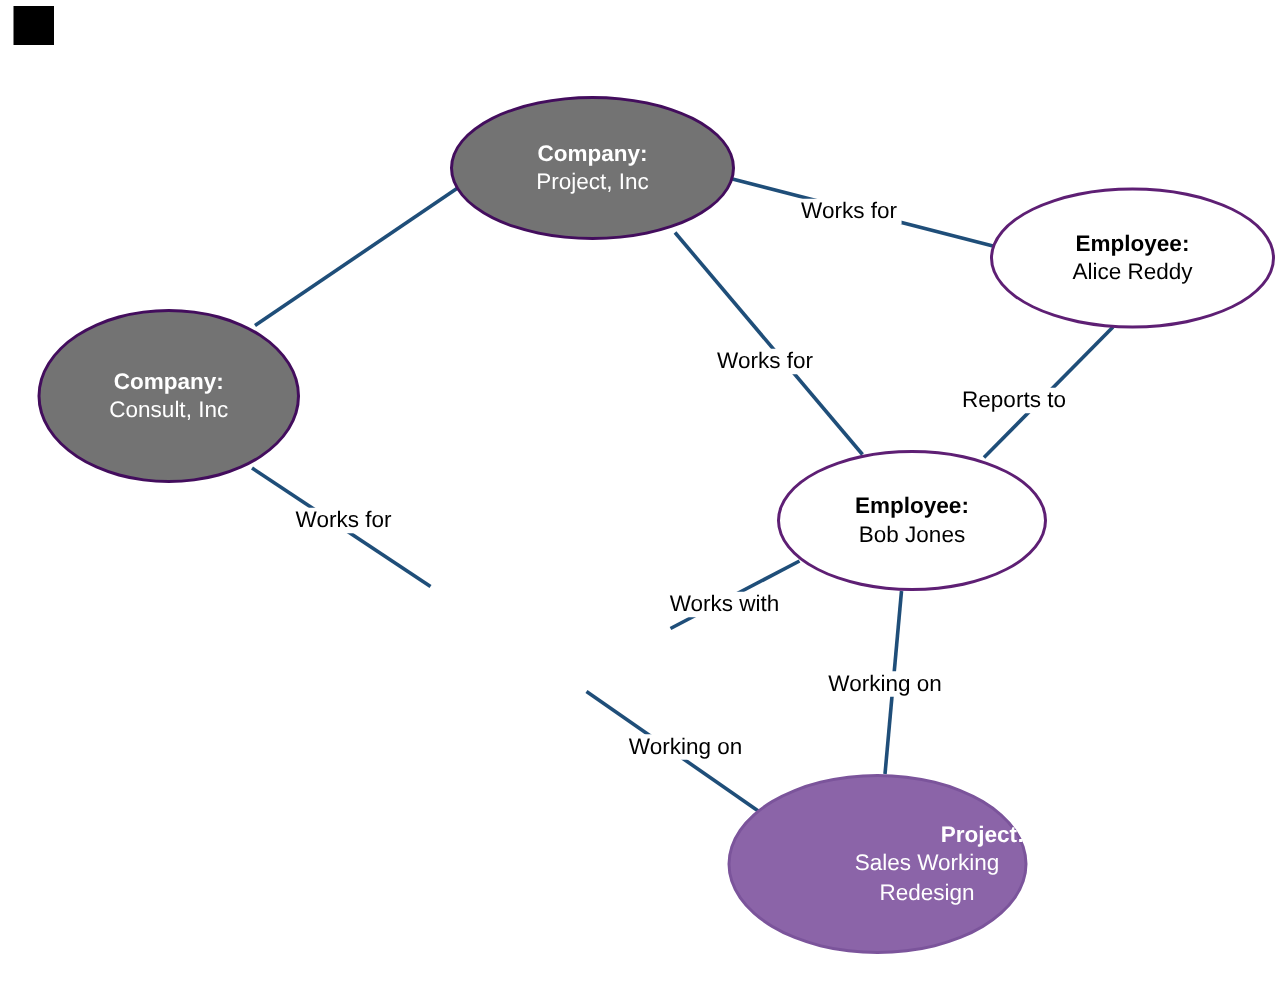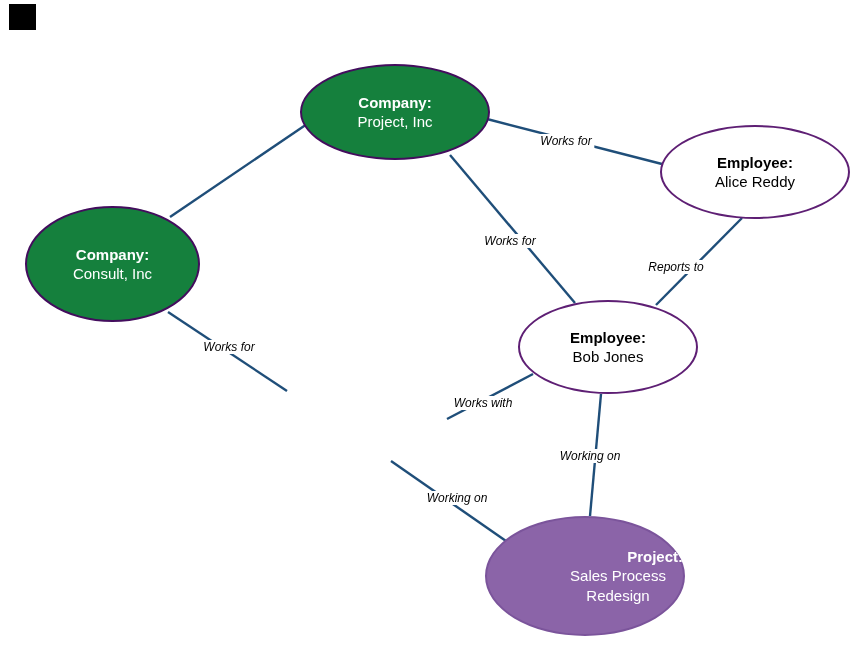--- a/index.html
+++ b/index.html
@@ -38,21 +38,21 @@
     align-items: center;
     justify-content: center;
     text-align: center;
     font-size: 15px;
     line-height: 1.3;
     box-sizing: border-box;
   }
   .node .title { font-weight: bold; }
   .node .name-wrap { max-width: 130px; }
   .node-company {
-    background: #15803d;
+    background: #737373;
     color: #ffffff;
     border: 2px solid #430D5D;
   }
   .node-employee {
     background: #ffffff;
     color: #000000;
     border: 2px solid #5E1F74;
   }
   .node-consultant {
     background: #ffffff;
@@ -62,24 +62,23 @@
   .node-project {
     background: #8B64A8;
     color: #ffffff;
     border: 2px solid #7B549B;
   }
   .edge-label {
     position: absolute;
     transform: translate(-50%, -50%);
     background: #ffffff;
     color: #000000;
-    font-size: 12px;
+    font-size: 15px;
     white-space: nowrap;
     padding: 0 3px;
-    font-style: italic;
   }
 </style>
 </head>
 <body>
 
 <div class="canvas">
 
   <div class="corner-marker"></div>
 
   <svg class="edges" viewBox="0 0 852 663" xmlns="http://www.w3.org/2000/svg">
@@ -109,21 +108,21 @@
   </div>
 
   <div class="node node-employee" style="left:518px; top:300px; width:180px; height:94px;">
     <span class="title">Employee:</span>
     <span class="name-wrap">Bob Jones</span>
   </div>
 
 
   <div class="node node-project" style="left:485px; top:516px; width:200px; height:120px;align-items:flex-end;">
     <span class="title">Project:</span>
-    <span class="name-wrap">Sales Process Redesign</span>
+    <span class="name-wrap">Sales Working Redesign</span>
   </div>
 
   <span class="edge-label" style="left:566px; top:141px;">Works for</span>
   <span class="edge-label" style="left:510px; top:241px;">Works for</span>
   <span class="edge-label" style="left:676px; top:267px;">Reports to</span>
   <span class="edge-label" style="left:229px; top:347px;">Works for</span>
   <span class="edge-label" style="left:483px; top:403px;">Works with</span>
   <span class="edge-label" style="left:590px; top:456px;">Working on</span>
   <span class="edge-label" style="left:457px; top:498px;">Working on</span>
 

